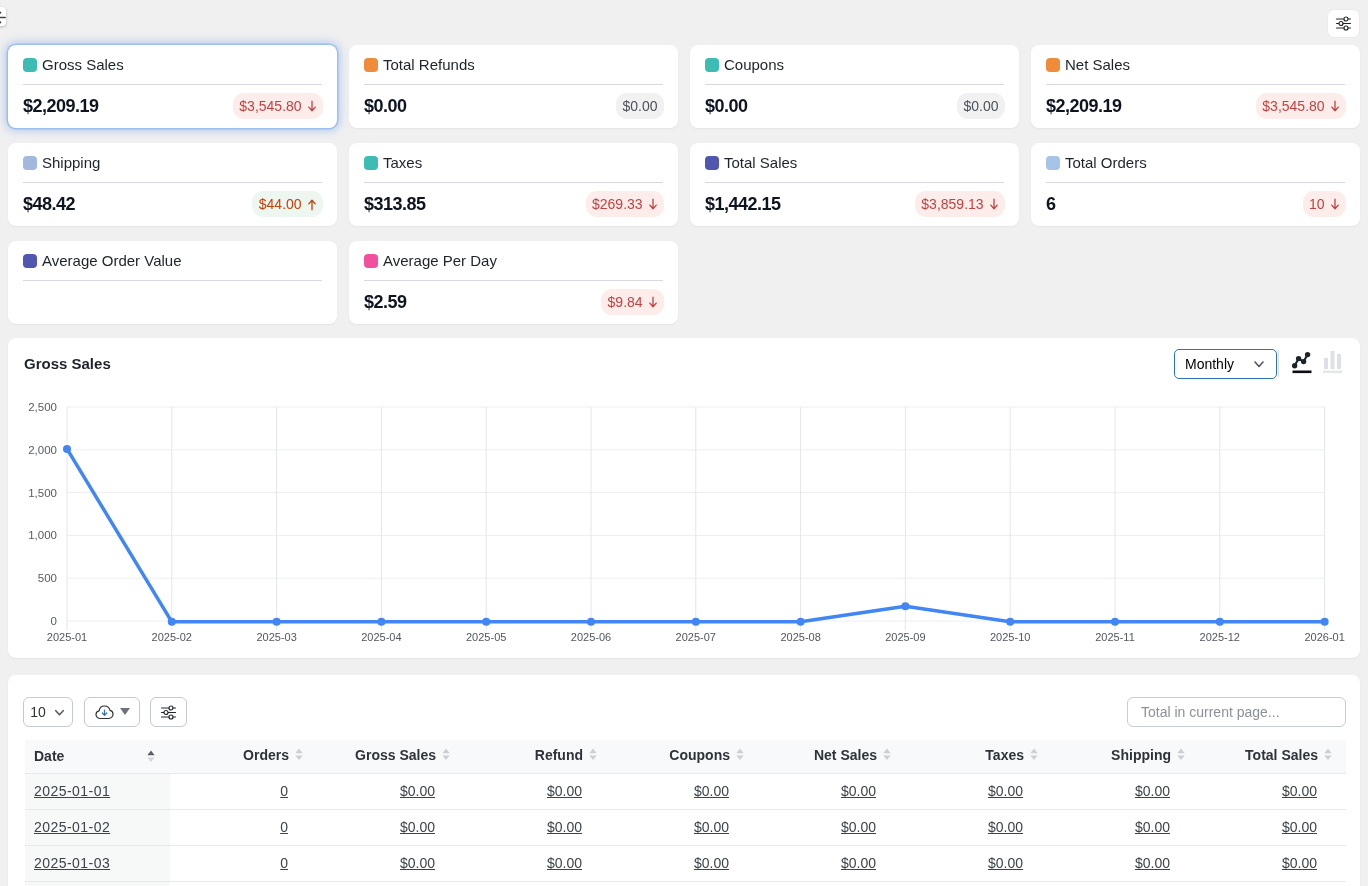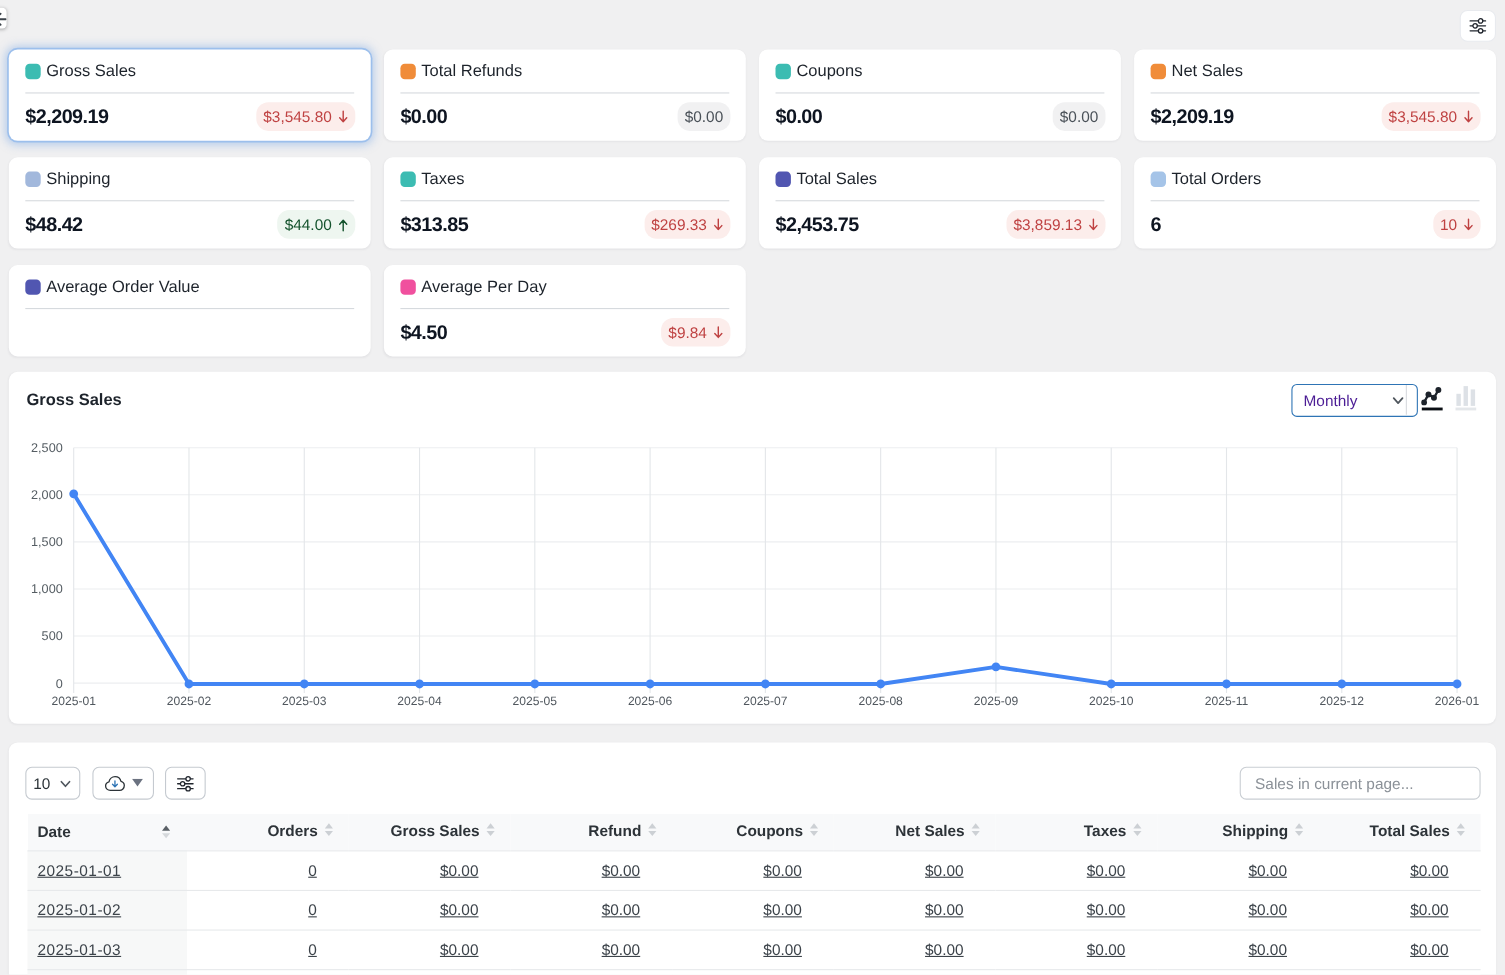--- a/index.html
+++ b/index.html
@@ -38,35 +38,35 @@
   .card .val {
     display:flex; justify-content:space-between; align-items:center;
     padding:0 14px 0 15px; height:42px;gap:34px;
   }
   .num { font-size:18px; font-weight:bold; color:#0e1521; letter-spacing:-.5px; }
   .pill {
     height:26px; border-radius:11px; padding:0 6.5px; font-size:14px;
     display:flex; align-items:center; white-space:nowrap;
   }
   .pill.red   { background:#fcedeb; color:#bf4242; }
-  .pill.green { background:#eef6f0; color:#14532d; }
+  .pill.green { background:#eef6f0; color:#c2410c; }
   .pill.gray  { background:#f1f1f2; color:#4a5158; }
   .arr2 { margin-left:1px; vertical-align:-2px; }
   
   .chart-card {
     position:absolute; left:8px; top:338px; width:1352px; height:320px;
     background:#fff; border-radius:8px; box-shadow:0 1px 2px rgba(16,24,40,.05);
   }
   .chart-title {
     position:absolute; left:16px; top:17px; font-size:15px; font-weight:bold; color:#1d232b;
   }
   .select-box {
-    position:absolute; left:1166px; top:11px; width:115px; height:30px;
+    position:absolute; left:1166px; top:11px; width:103px; height:30px;
     border:1px solid #2e74b5; border-radius:5px; background:#fff;
-    display:flex; align-items:center; font-size:14px; color:#4c1d95;
+    display:flex; align-items:center; font-size:14px; color:#000000;
     padding:0 10px; justify-content:space-between;
   }
   .vdiv { position:absolute; left:1270px; top:12px; width:1px; height:27px; background:#d7dade; }
   .chart-svg { position:absolute; left:0; top:50px; }
   
   .table-card {
     position:absolute; left:8px; top:675px; width:1352px; height:245px;
     background:#fff; border-radius:8px 8px 0 0; box-shadow:0 1px 2px rgba(16,24,40,.05);
   }
   .btn {
@@ -169,21 +169,21 @@
       <div class="val">
         <span class="num">$313.85</span>
         <span class="pill red">$269.33&nbsp;<svg class="arr2" width="10" height="13" viewBox="0 0 10 13">
             <path d="M5 1.2 V10.6 M1.8 7.1 L5 10.7 L8.2 7.1" stroke="currentColor" stroke-width="1.3" fill="none" stroke-linecap="round" stroke-linejoin="round"></path>
           </svg></span>
       </div>
     </div>
     <div class="card">
       <div class="head"><span class="sq" style="background:#5156b1"></span>Total Sales</div>
       <div class="val">
-        <span class="num">$2,453.75</span>
+        <span class="num">$1,442.15</span>
         <span class="pill red">$3,859.13&nbsp;<svg class="arr2" width="10" height="13" viewBox="0 0 10 13">
             <path d="M5 1.2 V10.6 M1.8 7.1 L5 10.7 L8.2 7.1" stroke="currentColor" stroke-width="1.3" fill="none" stroke-linecap="round" stroke-linejoin="round"></path>
           </svg></span>
       </div>
     </div>
     <div class="card">
       <div class="head"><span class="sq" style="background:#a5c4e8"></span>Total Orders</div>
       <div class="val">
         <span class="num">6</span>
         <span class="pill red">10&nbsp;<svg class="arr2" width="10" height="13" viewBox="0 0 10 13">
@@ -191,21 +191,21 @@
           </svg></span>
       </div>
     </div>
 
     <div class="card">
       <div class="head"><span class="sq" style="background:#5156b1"></span>Average Order Value</div>
     </div>
     <div class="card">
       <div class="head"><span class="sq" style="background:#f0509e"></span>Average Per Day</div>
       <div class="val">
-        <span class="num">$4.50</span>
+        <span class="num">$2.59</span>
         <span class="pill red">$9.84&nbsp;<svg class="arr2" width="10" height="13" viewBox="0 0 10 13">
             <path d="M5 1.2 V10.6 M1.8 7.1 L5 10.7 L8.2 7.1" stroke="currentColor" stroke-width="1.3" fill="none" stroke-linecap="round" stroke-linejoin="round"></path>
           </svg></span>
       </div>
     </div>
   </div>
 
   <div class="chart-card">
     <div class="chart-title">Gross Sales</div>
     <div class="select-box">Monthly
@@ -310,21 +310,21 @@
           <circle cx="11" cy="4" r="2" fill="#fff"></circle>
           <line x1="1.5" y1="8.5" x2="4" y2="8.5"></line>
           <line x1="8" y1="8.5" x2="15.5" y2="8.5"></line>
           <circle cx="6" cy="8.5" r="2" fill="#fff"></circle>
           <line x1="1.5" y1="13" x2="9" y2="13"></line>
           <line x1="13" y1="13" x2="15.5" y2="13"></line>
           <circle cx="11" cy="13" r="2" fill="#fff"></circle>
         </g>
       </svg>
     </div>
-    <div class="search">Sales in current page...</div>
+    <div class="search">Total in current page...</div>
     <table class="data">
       <colgroup>
         <col style="width:145px">
         <col style="width:147px">
         <col style="width:147px">
         <col style="width:147px">
         <col style="width:147px">
         <col style="width:147px">
         <col style="width:147px">
         <col style="width:147px">

